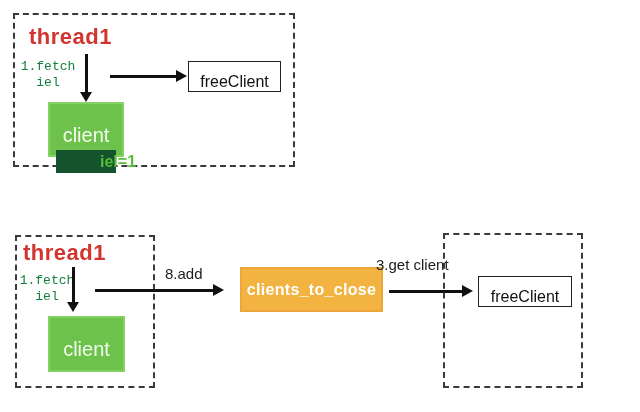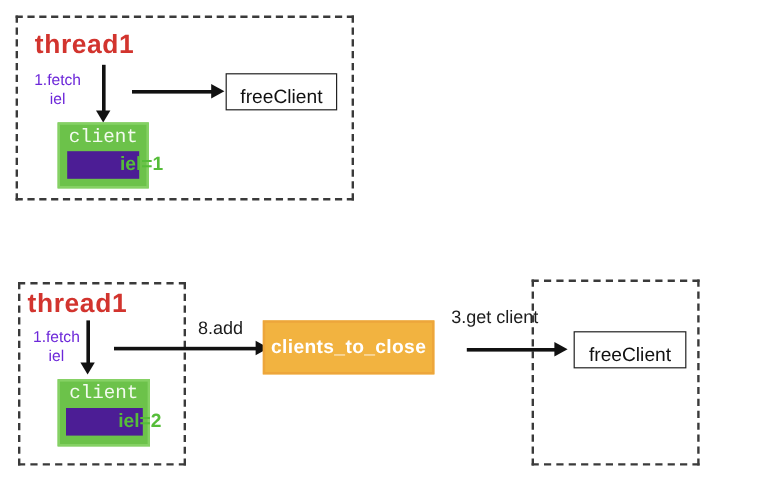--- a/index.html
+++ b/index.html
@@ -26,22 +26,23 @@
     font-size: 22px;
     font-weight: 700;
     letter-spacing: 0.5px;
     white-space: nowrap;
   }
   .step-label {
     position: absolute;
     font-size: 13px;
     line-height: 16px;
     text-align: center;
-    color: #6d28d9;
+    color: #15803d;
     white-space: nowrap;
+    font-family: Liberation Mono, monospace;
   }
   .mid-label {
     position: absolute;
     font-size: 15px;
     color: #1c1c1c;
     white-space: nowrap;
   }
   .rect-box {
     position: absolute;
     border: 1.5px solid #222222;
@@ -53,27 +54,26 @@
     color: #111111;
   }
   .client-box {
     position: absolute;
     background: #6cc24a;
     border: 2px solid #85d164;
     text-align: center;
   }
   .client-title {
     color: #f3fbef;
-    font-size: 16px;
-    margin-top: 1px;
-    font-family: Liberation Mono, monospace;
+    font-size: 20px;
+    margin-top: 20px;
   }
   .client-value {
     margin: 3px auto 0 auto;
-    background: #4c1d95;
+    background: #14532d;
     color: #56bd39;
     font-weight: 700;
     font-size: 16px;
     line-height: 23px;
     height: 23px;
     padding-left: 44px;
   }
   .queue-box {
     position: absolute;
     background: #f2b340;
@@ -139,28 +139,27 @@
   <div class="step-label" style="left:16px; top:273px; width:62px;">
     <div>1.fetch</div>
     <div>iel</div>
   </div>
 
   <div class="line-v" style="left:72px; top:267px; height:36px;"></div>
   <div class="head-down" style="left:67px; top:302px;"></div>
 
   <div class="client-box" style="left:48px; top:316px; width:77px; height:56px;">
     <div class="client-title">client</div>
-    <div class="client-value" style="width:64px;">iel=2</div>
   </div>
 
   <div class="mid-label" style="left:165px; top:265px;">8.add</div>
   <div class="line-h" style="left:95px; top:289px; width:119px;"></div>
   <div class="head-right" style="left:213px; top:284px;"></div>
 
-  <div class="queue-box" style="left:219px; top:267px; width:143px; height:45px;">
+  <div class="queue-box" style="left:240px; top:267px; width:143px; height:45px;">
     <span>clients_to_close</span>
   </div>
 
   <div class="mid-label" style="left:376px; top:256px;">3.get client</div>
   <div class="line-h" style="left:389px; top:290px; width:74px;"></div>
   <div class="head-right" style="left:462px; top:285px;"></div>
 
   <div class="dash-box" style="left:443px; top:233px; width:140px; height:155px;"></div>
 
 

